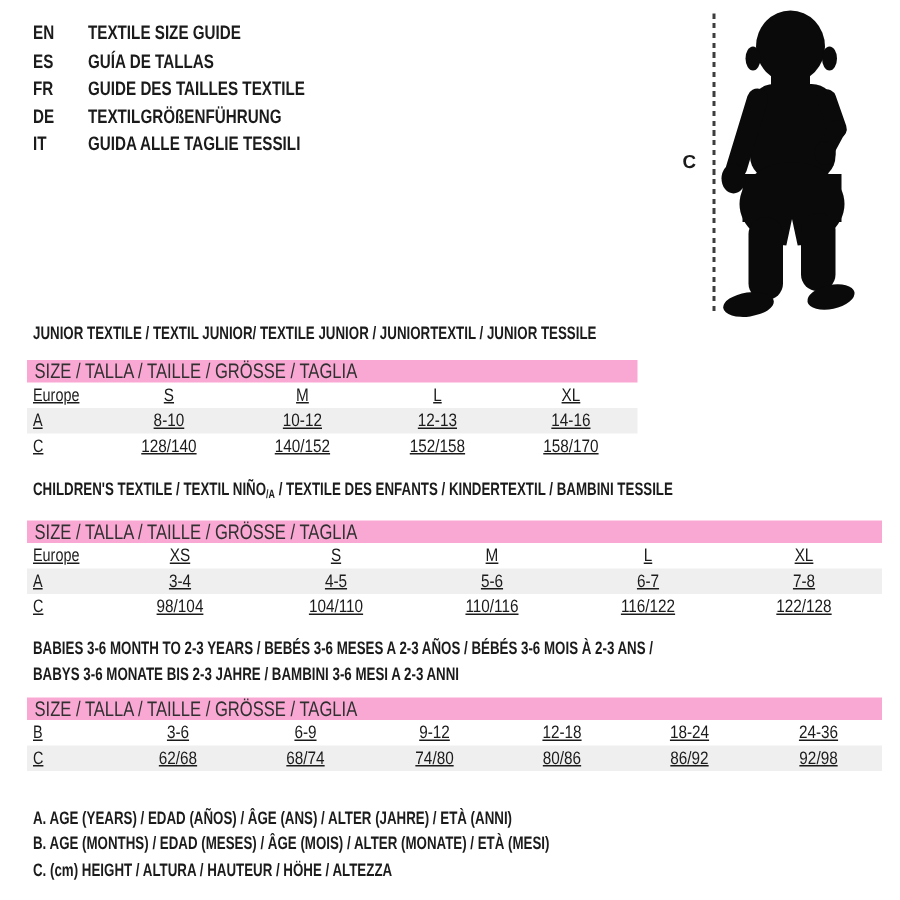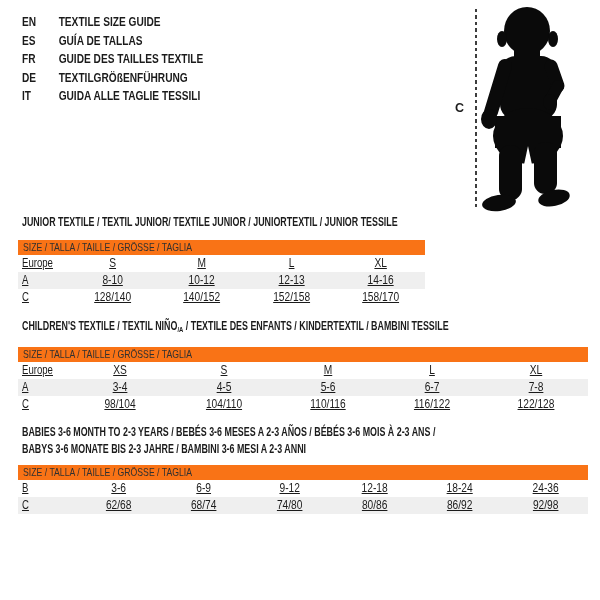--- a/index.html
+++ b/index.html
@@ -26,21 +26,21 @@
   .sub { font-size:8px; vertical-align:-2px; }
   .t1-title { top:215px; }
   .t2-title { top:319px; }
   .t3-title { top:424px; }
 
   
   .tbl { position:absolute; left:18px; font-size:12px; }
   .tbl-1 { top:240px; width:407px; }
   .tbl-2 { top:347px; width:570px; }
   .tbl-3 { top:465px; width:570px; }
-  .band { background:#f97316; height:15px; line-height:15px; padding-left:5px; color:#303030; font-size:11px; }
+  .band { background:#f9a8d4; height:15px; line-height:15px; padding-left:5px; color:#303030; font-size:14px; }
   .band span { display:inline-block; transform:scaleX(0.79); transform-origin:0 50%; white-space:nowrap; }
   .trow { display:grid; height:17px; line-height:17px; align-items:center;text-decoration:underline; }
   .tbl-1 .trow { grid-template-columns:50px repeat(4,1fr); }
   .tbl-2 .trow { grid-template-columns:50px repeat(5,1fr); }
   .tbl-3 .trow { grid-template-columns:58px repeat(6,1fr); }
   .trow.alt { background:#efefef; }
   .lbl { padding-left:5px; transform:scaleX(0.8); transform-origin:0 50%; white-space:nowrap; }
   .cell { text-align:center; transform:scaleX(0.85); white-space:nowrap; }
 
   
@@ -176,14 +176,19 @@
       <div class="lbl">C</div>
       <div class="cell">62/68</div>
       <div class="cell">68/74</div>
       <div class="cell">74/80</div>
       <div class="cell">80/86</div>
       <div class="cell">86/92</div>
       <div class="cell">92/98</div>
     </div>
   </div>
 
+  <div class="notes">
+    <div class="note-line">A. AGE (YEARS) / EDAD (AÑOS) / ÂGE (ANS) / ALTER (JAHRE) / ETÀ (ANNI)</div>
+    <div class="note-line">B. AGE (MONTHS) / EDAD (MESES) / ÂGE (MOIS) / ALTER (MONATE) / ETÀ (MESI)</div>
+    <div class="note-line">C. (cm) HEIGHT / ALTURA / HAUTEUR / HÖHE / ALTEZZA</div>
+  </div>
 
 </div>
 
 </body></html>

